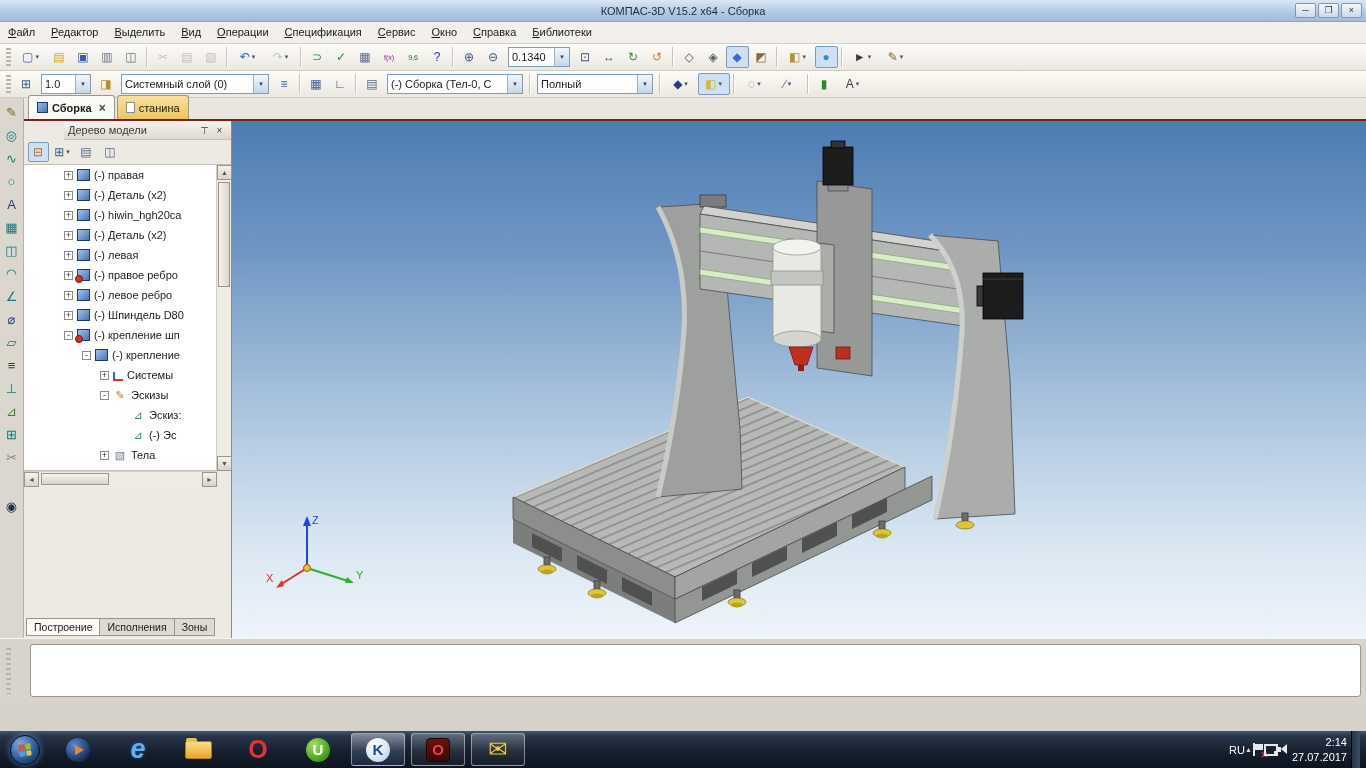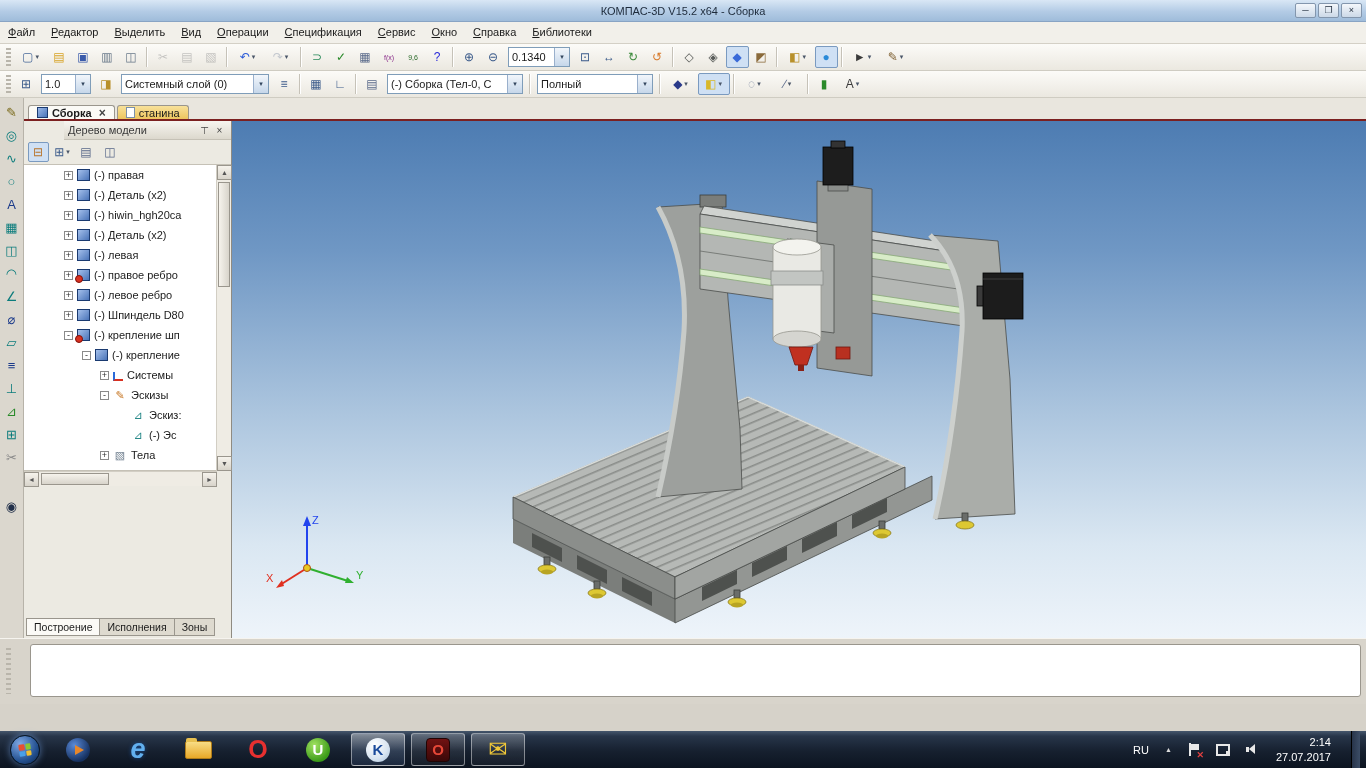--- a/index.html
+++ b/index.html
@@ -35,21 +35,21 @@
   .tb-drop { font-size:7px; color:#4a5668; margin-left:2px; }
   .tb-sep { width:2px; height:20px; border-left:1px solid #c6c2b8; border-right:1px solid #ffffff; margin:0 3px; }
   .tb-combo { display:inline-flex; align-items:center; height:20px; border:1px solid #7f9db9; background:#fff; margin:0 3px; overflow:hidden; }
   .tb-combo-val { flex:1; padding:0 3px; white-space:nowrap; overflow:hidden; }
   .tb-combo-arrow { width:15px; align-self:stretch; background:linear-gradient(#f2f6fb,#c6d7ea); border-left:1px solid #9ab0cc;
     display:flex; align-items:center; justify-content:center; font-size:7px; color:#33465e; }
 
   
   .tabbar { position:absolute; top:98px; left:0; width:100%; height:23px; background:#e9e6de;
     border-bottom:2px solid #7b2020; display:flex; align-items:flex-end; padding-left:28px; }
-  .doc-tab { display:inline-flex; align-items:center; gap:4px; height:14px; padding:0 8px; margin-right:2px;
+  .doc-tab { display:inline-flex; align-items:center; gap:4px; height:24px; padding:0 8px; margin-right:2px;
     border:1px solid #9a968d; border-bottom:none; border-radius:3px 3px 0 0; background:linear-gradient(#f0ede6,#dbd7cc); }
   .doc-tab.active { background:#fbfaf6; font-weight:bold; }
   .doc-tab.highlight { background:linear-gradient(#f8e19a,#edc55e);padding-left:8px; }
   .tab-cube { width:11px; height:11px; background:linear-gradient(135deg,#9ab8e8,#4a74b8); border:1px solid #1a3a70; }
   .tab-page { width:9px; height:11px; background:#fff; border:1px solid #7a90aa; }
   .tab-close { font-size:12px; color:#444; margin-left:3px; line-height:1; }
 
   
   .left-toolbar { position:absolute; top:98px; left:0; width:24px; height:540px; background:#dbd7ce;
     border-right:1px solid #b7b3a9; display:flex; flex-direction:column; align-items:center; padding-top:3px; z-index:5; }
@@ -127,21 +127,21 @@
   .app-wmp::after { content:""; position:absolute; left:9px; top:7px; border-left:9px solid #e8872a; border-top:5px solid transparent; border-bottom:5px solid transparent; }
   .app-ie { color:#62b0ef; font-style:italic; font-size:27px; text-shadow:0 0 4px #1a4a8a; }
   .app-folder { width:27px; height:18px; background:linear-gradient(#f8dd85,#e8a828); border-radius:2px; position:relative; border:1px solid #b07c18; }
   .app-folder::before { content:""; position:absolute; left:0; top:-4px; width:11px; height:4px; background:#e8c050; border-radius:2px 2px 0 0; }
   .app-opera { color:#e83030; font-size:25px; }
   .app-utorrent { width:24px; height:24px; border-radius:50%; background:radial-gradient(circle at 35% 30%, #a2e262, #3a9a18 72%); color:#fff; font-size:15px; }
   .app-kompas { width:24px; height:24px; border-radius:50%; background:radial-gradient(circle at 35% 30%, #ffffff, #d9e5f1 58%, #a6bfd8); color:#1a4a9a; font-size:15px; }
   .app-redapp { width:24px; height:24px; border-radius:4px; background:linear-gradient(#701212,#3a0808); color:#e84838; font-size:15px; border:1px solid #200404; }
   .app-mail { color:#f0c838; font-size:23px; font-weight:normal; }
 
-  .tray { margin-left:auto; display:flex; align-items:center; gap:16px; padding-right:6px; color:#fff;justify-content:center; }
+  .tray { margin-left:auto; display:flex; align-items:center; gap:0; padding-right:6px; color:#fff;justify-content:center; }
   .tray-up { font-size:7px; color:#dcdcdc; }
   .tray-ic { position:relative; display:inline-block; }
   .ic-flag { width:12px; height:13px; }
   .ic-flag::before { content:""; position:absolute; left:1px; top:0; width:2px; height:13px; background:#e8e8e8; }
   .ic-flag::after { content:""; position:absolute; left:3px; top:1px; width:8px; height:6px; background:#e8e8e8; }
   .flag-x { position:absolute; right:-4px; bottom:-4px; color:#e04040; font-size:9px; font-weight:bold; }
   .ic-net { width:14px; height:12px; }
   .ic-net::before { content:""; position:absolute; left:0; top:0; width:10px; height:8px; border:2px solid #e8e8e8; }
   .ic-net::after { content:""; position:absolute; right:0; bottom:0; width:4px; height:5px; background:#e8e8e8; }
   .ic-vol { width:14px; height:13px; }

